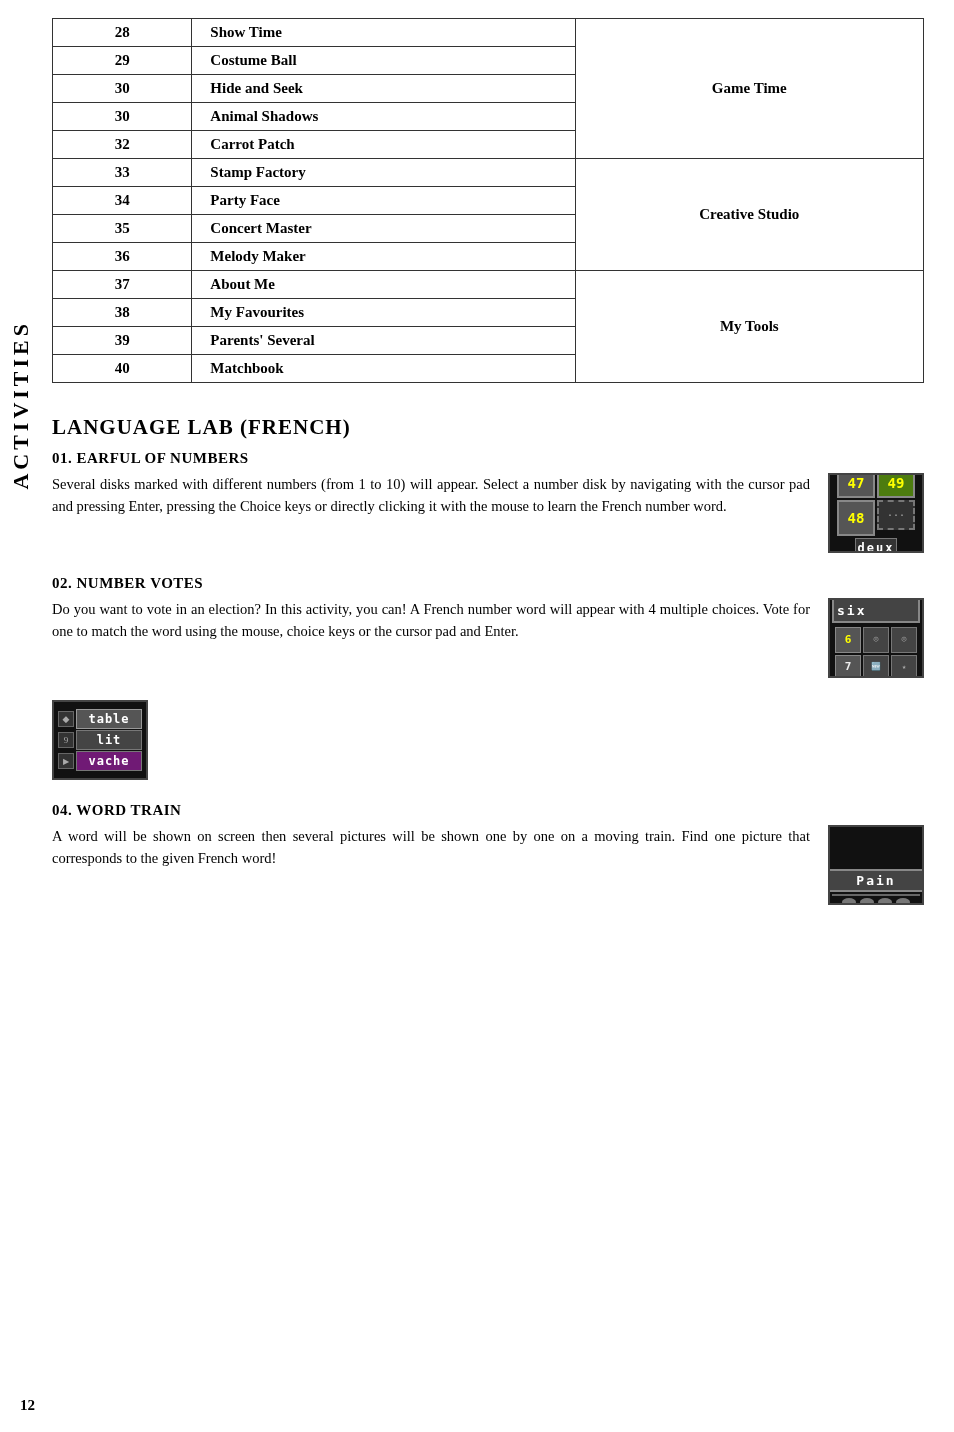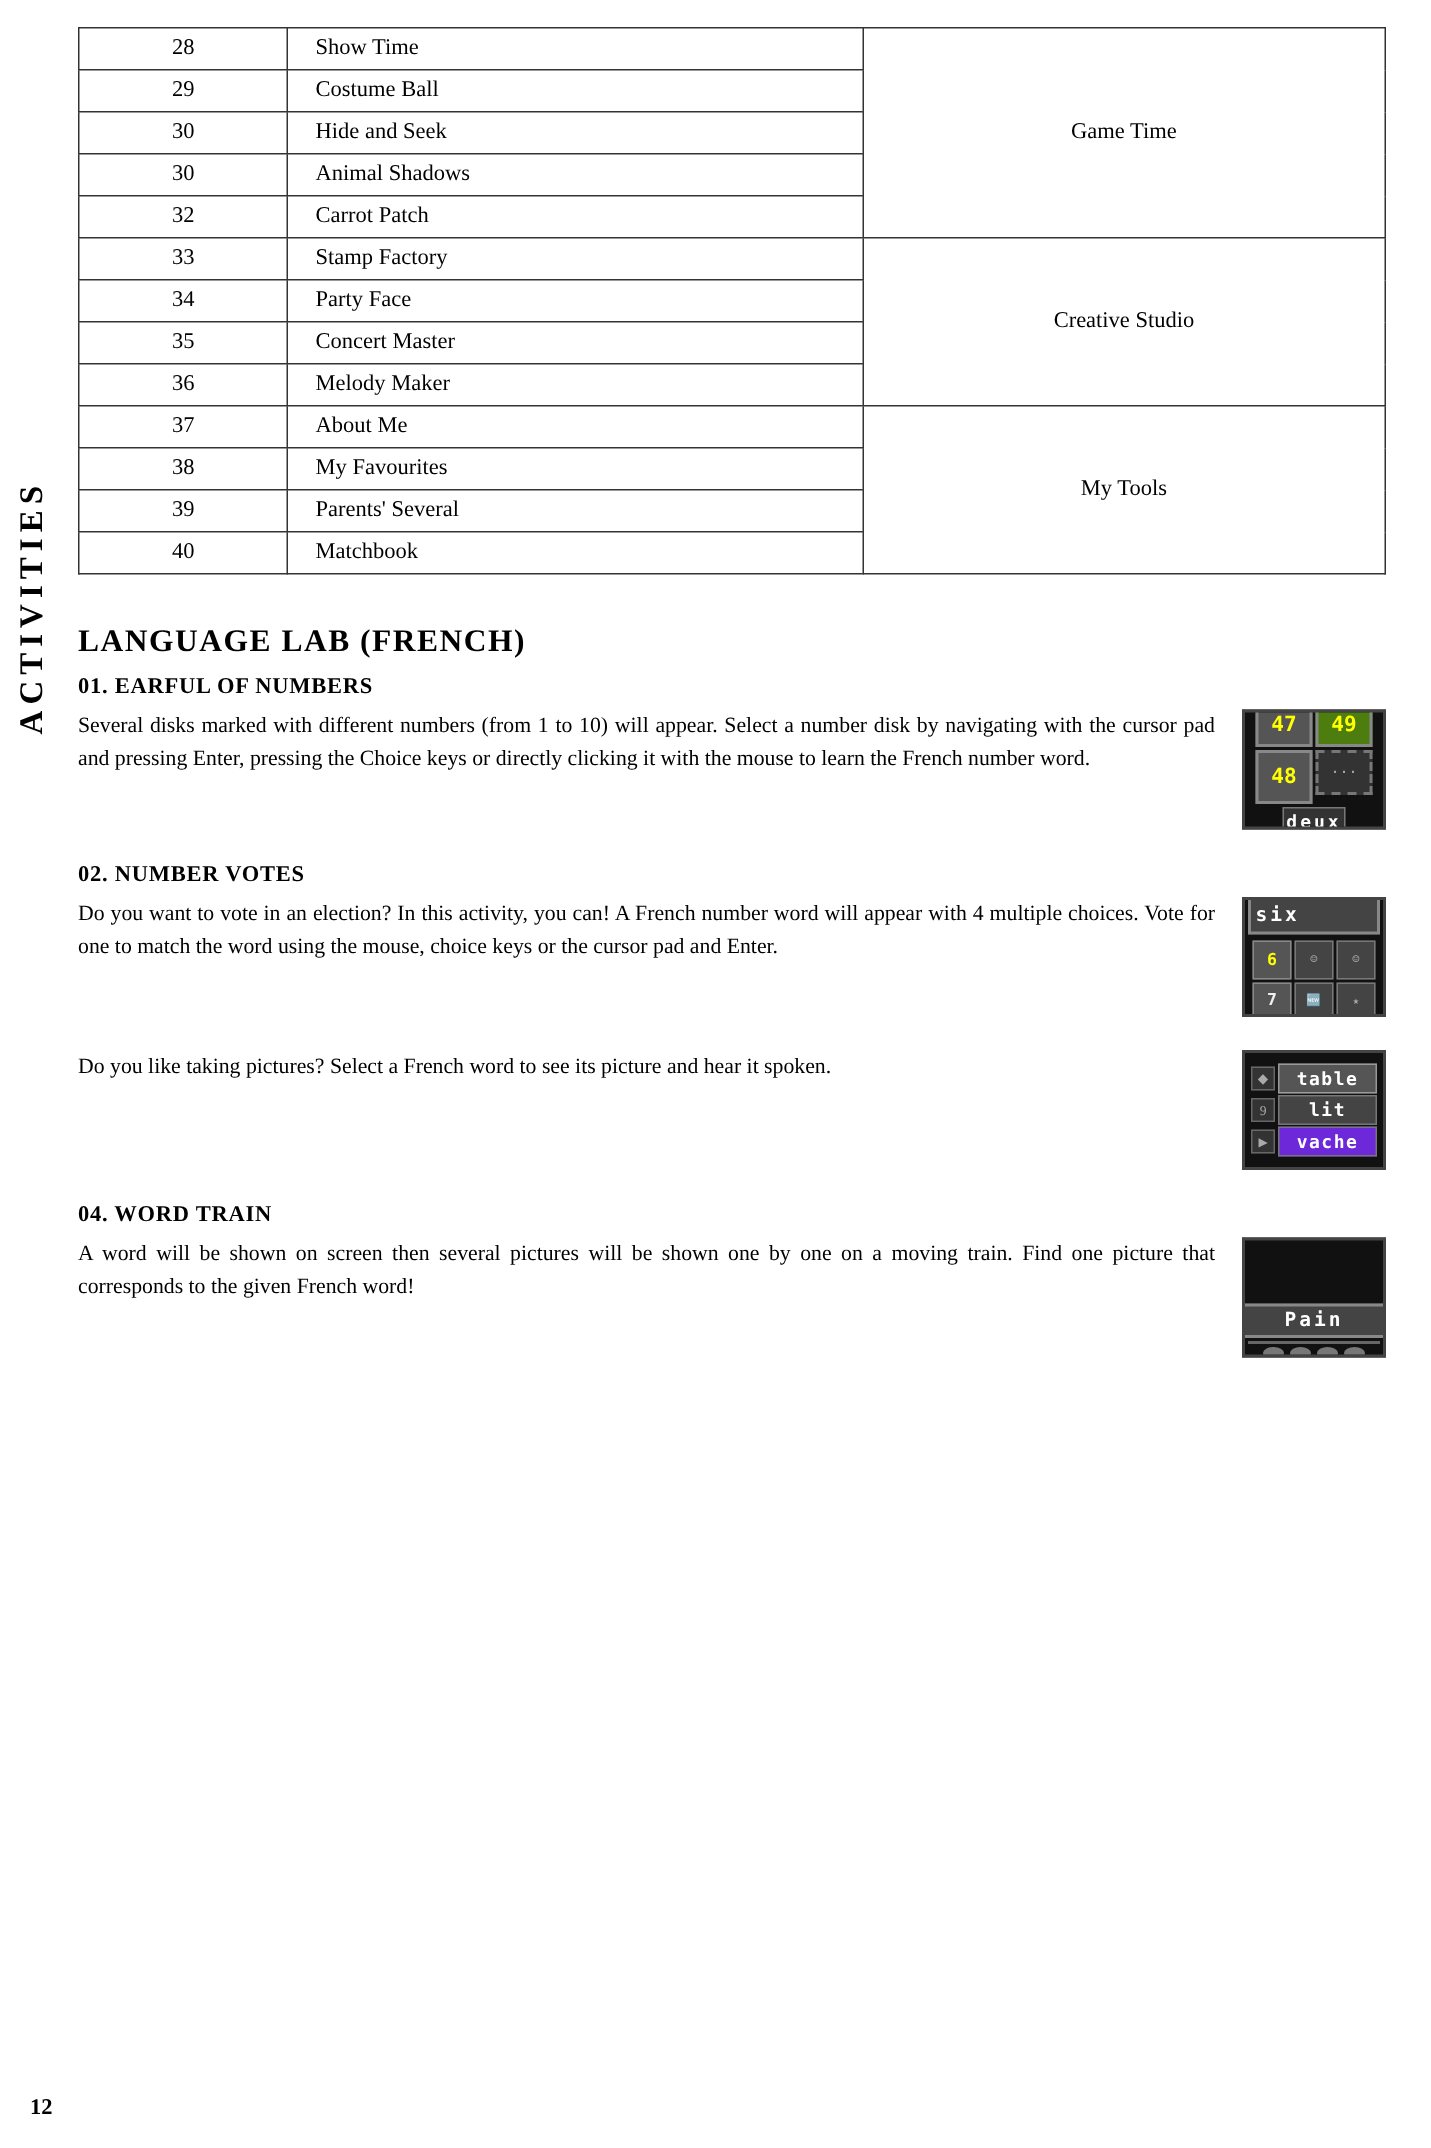--- a/index.html
+++ b/index.html
@@ -41,20 +41,21 @@
     
     .activities-table {
       width: 100%;
       border-collapse: collapse;
       margin-bottom: 32px;
     }
     .activities-table td {
       border: 1.5px solid #333;
       padding: 5px 18px;
       font-size: 15px;
+      font-weight: bold;
     }
     .col-num { width: 80px; text-align: center; }
     .col-title { width: 220px; }
     .col-category { width: 200px; text-align: center; vertical-align: middle; }
     .category-cell { font-size: 15px; }
 
     
     .section-title {
       font-size: 21px;
       font-weight: bold;
@@ -215,34 +216,33 @@
               <div style="width:26px;height:24px;background:#555;border:1px solid #888;display:flex;align-items:center;justify-content:center;font-family:monospace;font-size:11px;color:#eee;font-weight:bold;">7</div>
               <div style="width:26px;height:24px;background:#444;border:1px solid #777;display:flex;align-items:center;justify-content:center;font-family:monospace;font-size:8px;color:#aaa;">🆕</div>
               <div style="width:26px;height:24px;background:#444;border:1px solid #777;display:flex;align-items:center;justify-content:center;font-family:monospace;font-size:7px;color:#aaa;">★</div>
             </div>
           </div>
         </div>
       </div>
 
       <div class="activity-block">
         <div class="activity-body">
-          <div class="activity-text">Do you like taking pictures? Select a French word to see its picture and hear it spoken.</div>
 
           <div class="activity-image" style="background:#111; padding:4px; display:flex; flex-direction:column; align-items:flex-start; gap:1px; width:96px;">
             <div style="display:flex; gap:2px; align-items:center; width:100%;">
               <div style="width:16px;height:16px;background:#333;border:1px solid #666;display:flex;align-items:center;justify-content:center;font-size:9px;color:#aaa;">◆</div>
               <div style="background:#555;border:1px solid #999;flex:1;text-align:center;font-family:monospace;font-size:12px;font-weight:bold;color:#fff;padding:2px;letter-spacing:1px;">table</div>
             </div>
             <div style="display:flex; gap:2px; align-items:center; width:100%;">
               <div style="width:16px;height:16px;background:#333;border:1px solid #666;display:flex;align-items:center;justify-content:center;font-size:9px;color:#aaa;">9</div>
               <div style="background:#444;border:1px solid #777;flex:1;text-align:center;font-family:monospace;font-size:12px;font-weight:bold;color:#fff;padding:2px;letter-spacing:1px;">lit</div>
             </div>
             <div style="display:flex; gap:2px; align-items:center; width:100%;">
               <div style="width:16px;height:16px;background:#333;border:1px solid #666;display:flex;align-items:center;justify-content:center;font-size:8px;color:#aaa;">▶</div>
-              <div style="background:#6d28d9;border:1px solid #777;flex:1;text-align:center;font-family:monospace;font-size:12px;font-weight:bold;color:#fff;padding:2px;letter-spacing:1px;">vache</div>
+              <div style="background:#701a75;border:1px solid #777;flex:1;text-align:center;font-family:monospace;font-size:12px;font-weight:bold;color:#fff;padding:2px;letter-spacing:1px;">vache</div>
             </div>
           </div>
         </div>
       </div>
 
       <div class="activity-block">
         <div class="activity-header">04.  WORD  TRAIN</div>
         <div class="activity-body">
           <div class="activity-text">A word will be shown on screen then several pictures will be shown one by one on a moving train. Find one picture that corresponds to the given French word!</div>
 

